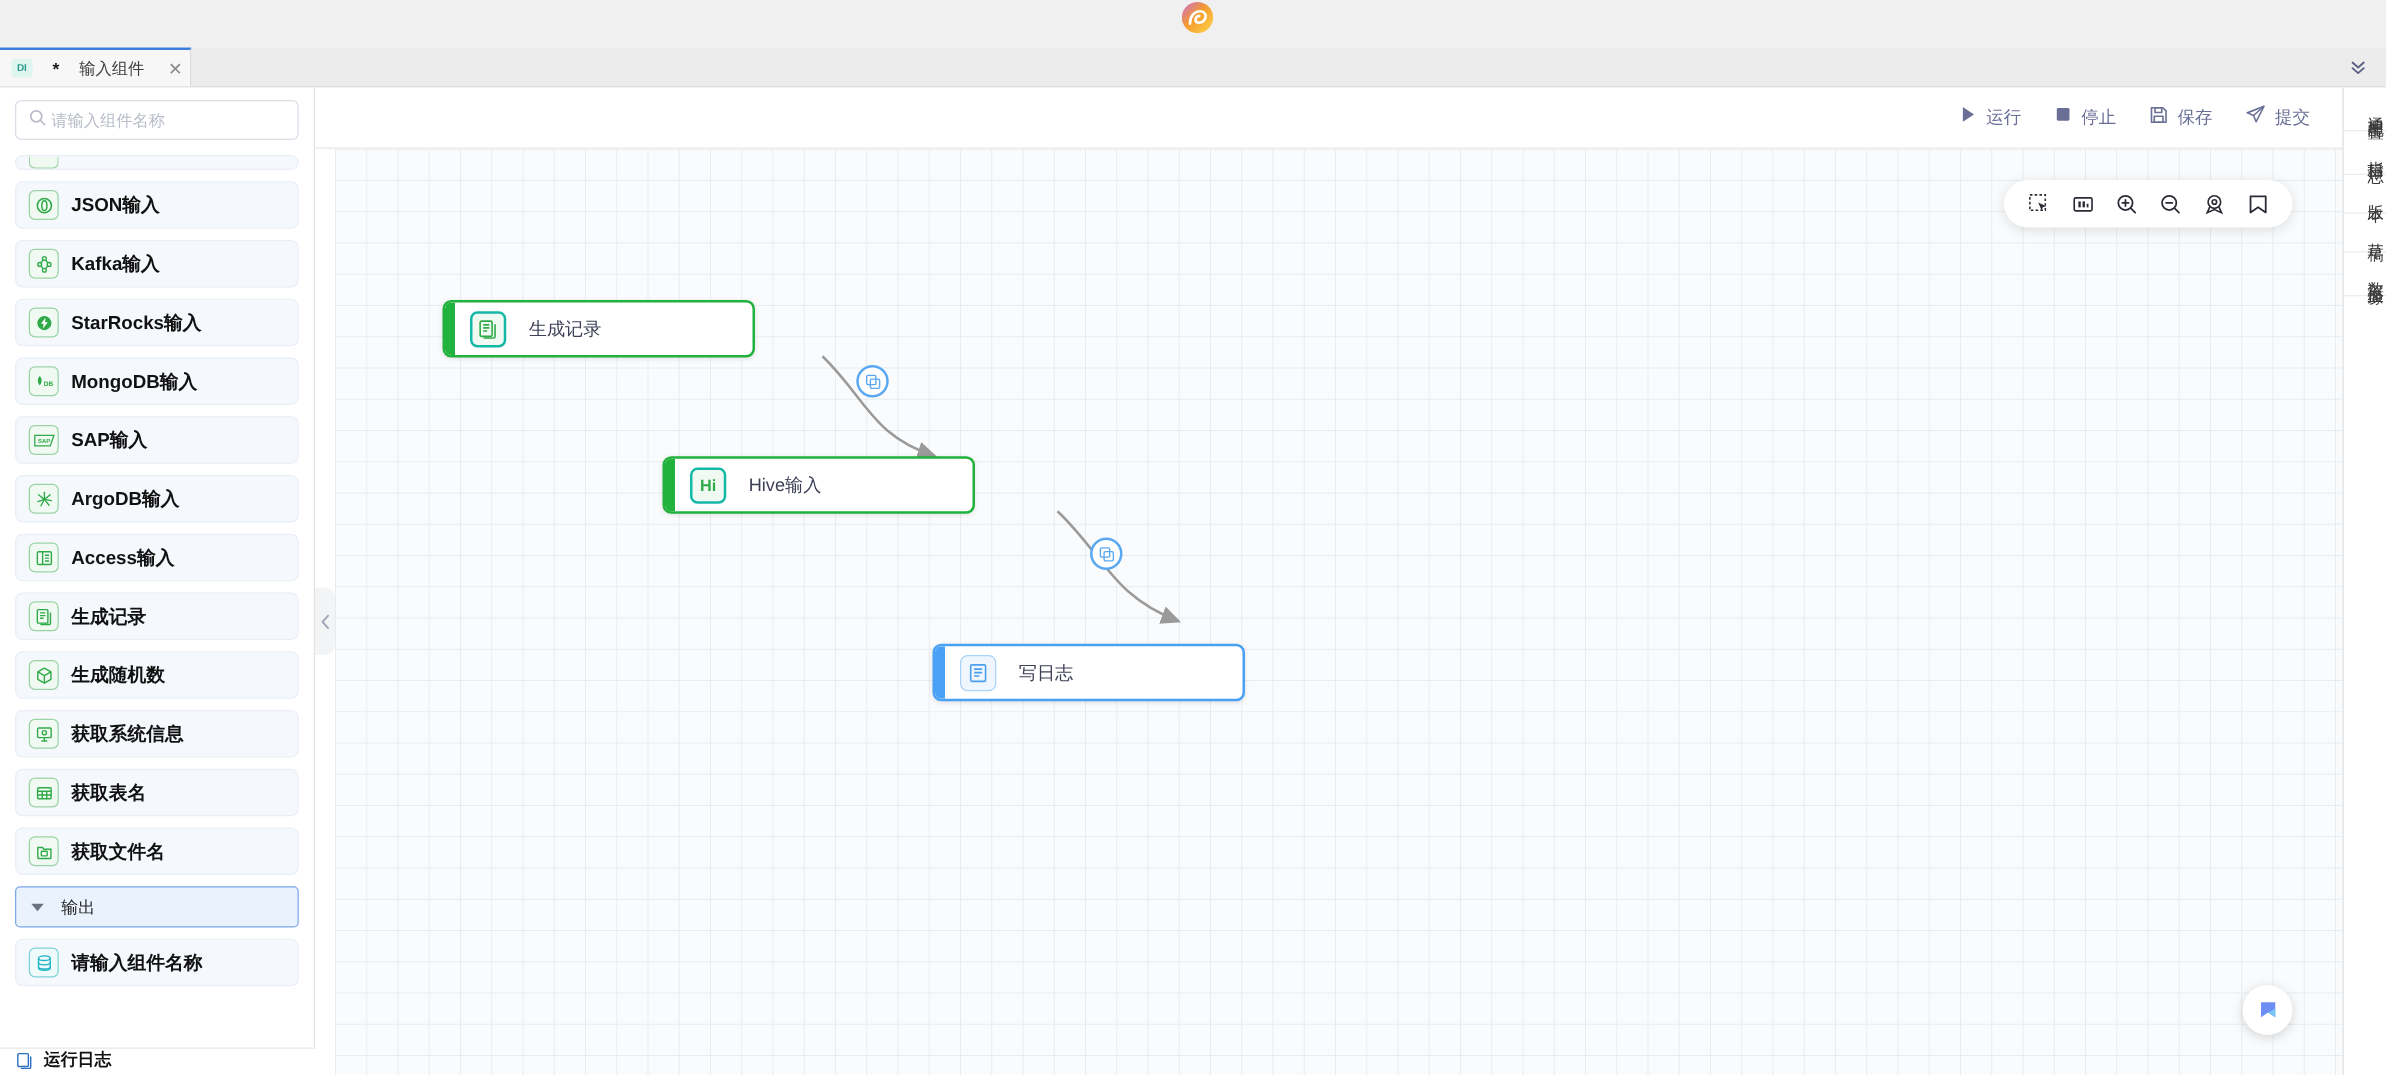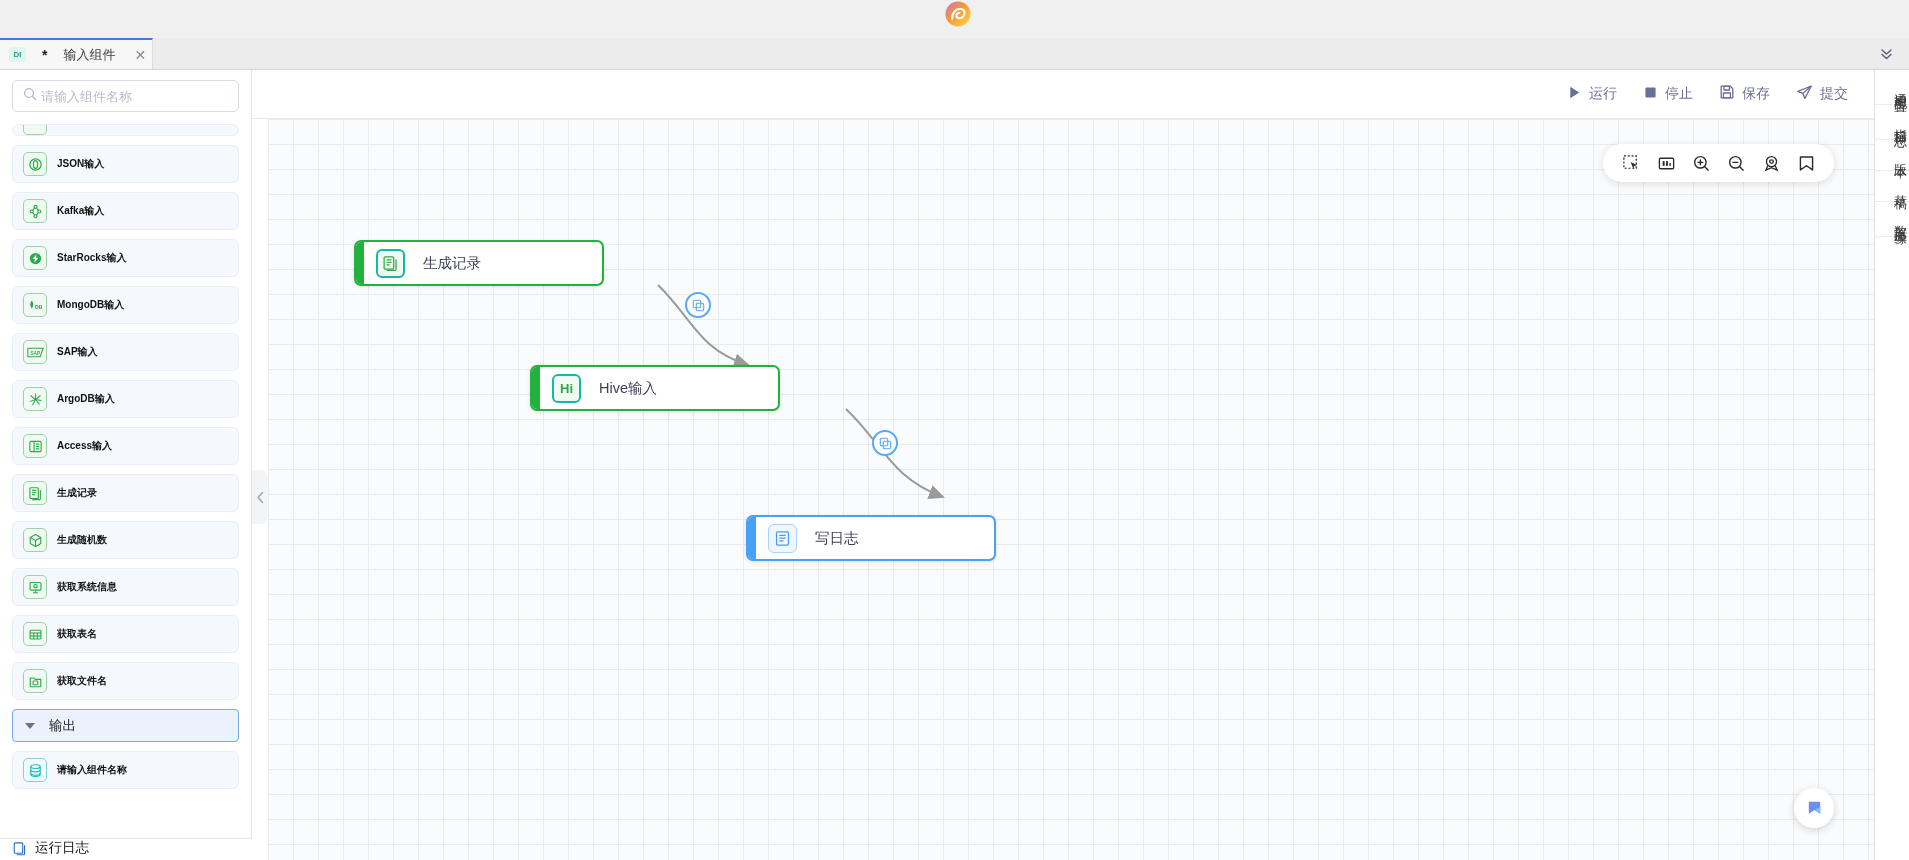--- a/index.html
+++ b/index.html
@@ -70,21 +70,21 @@
     background:#f5f8fd; border:1px solid #eaeff7; border-radius:6px;
     display:flex; align-items:center; gap:10px; padding-left:10px;
     cursor:grab;
   }
   .comp-icon {
     width:24px;height:24px;flex:0 0 24px;border-radius:5px;
     border:1px solid #9bd3a4; background:#f1faf2;
     display:flex;align-items:center;justify-content:center;
   }
   .comp-icon.blue { border-color:#7fd3d8; background:#effafb; }
-  .comp-label { font-size:10px; font-weight:bold; color:#111; white-space:nowrap; }
+  .comp-label { font-size:15px; font-weight:bold; color:#111; white-space:nowrap; }
 
   .group-header {
     margin:0 12px 9px 12px; height:33px;
     background:#eaf2fd; border:1px solid #7ba7e8; border-radius:4px;
     display:flex; align-items:center; gap:14px; padding-left:12px;
     cursor:pointer;
   }
   .group-caret { width:0;height:0;border-left:5px solid transparent;border-right:5px solid transparent;border-top:6px solid #6b7280; }
   .group-title { font-size:13.5px; color:#1f1f1f; }
 
@@ -167,21 +167,21 @@
     border-bottom:1px solid #ececec; width:100%; text-align:center;
   }
 
   
   .bottomstrip {
     position:absolute; left:0; bottom:0; width:252px; height:22px;
     background:#fff; overflow:hidden;
     display:flex; align-items:flex-start; gap:8px; padding-left:12px;
     border-top:1px solid #e8e8e8;
   }
-  .bottom-label { font-size:13.5px; font-weight:normal; color:#111; white-space:nowrap; }
+  .bottom-label { font-size:13.5px; font-weight:bold; color:#111; white-space:nowrap; }
 </style>
 </head>
 <body>
 
 <div class="app">
 
   <div class="titlebar">
     <div class="logo">
       <svg width="28" height="28" viewBox="0 0 28 28">
         <defs>

